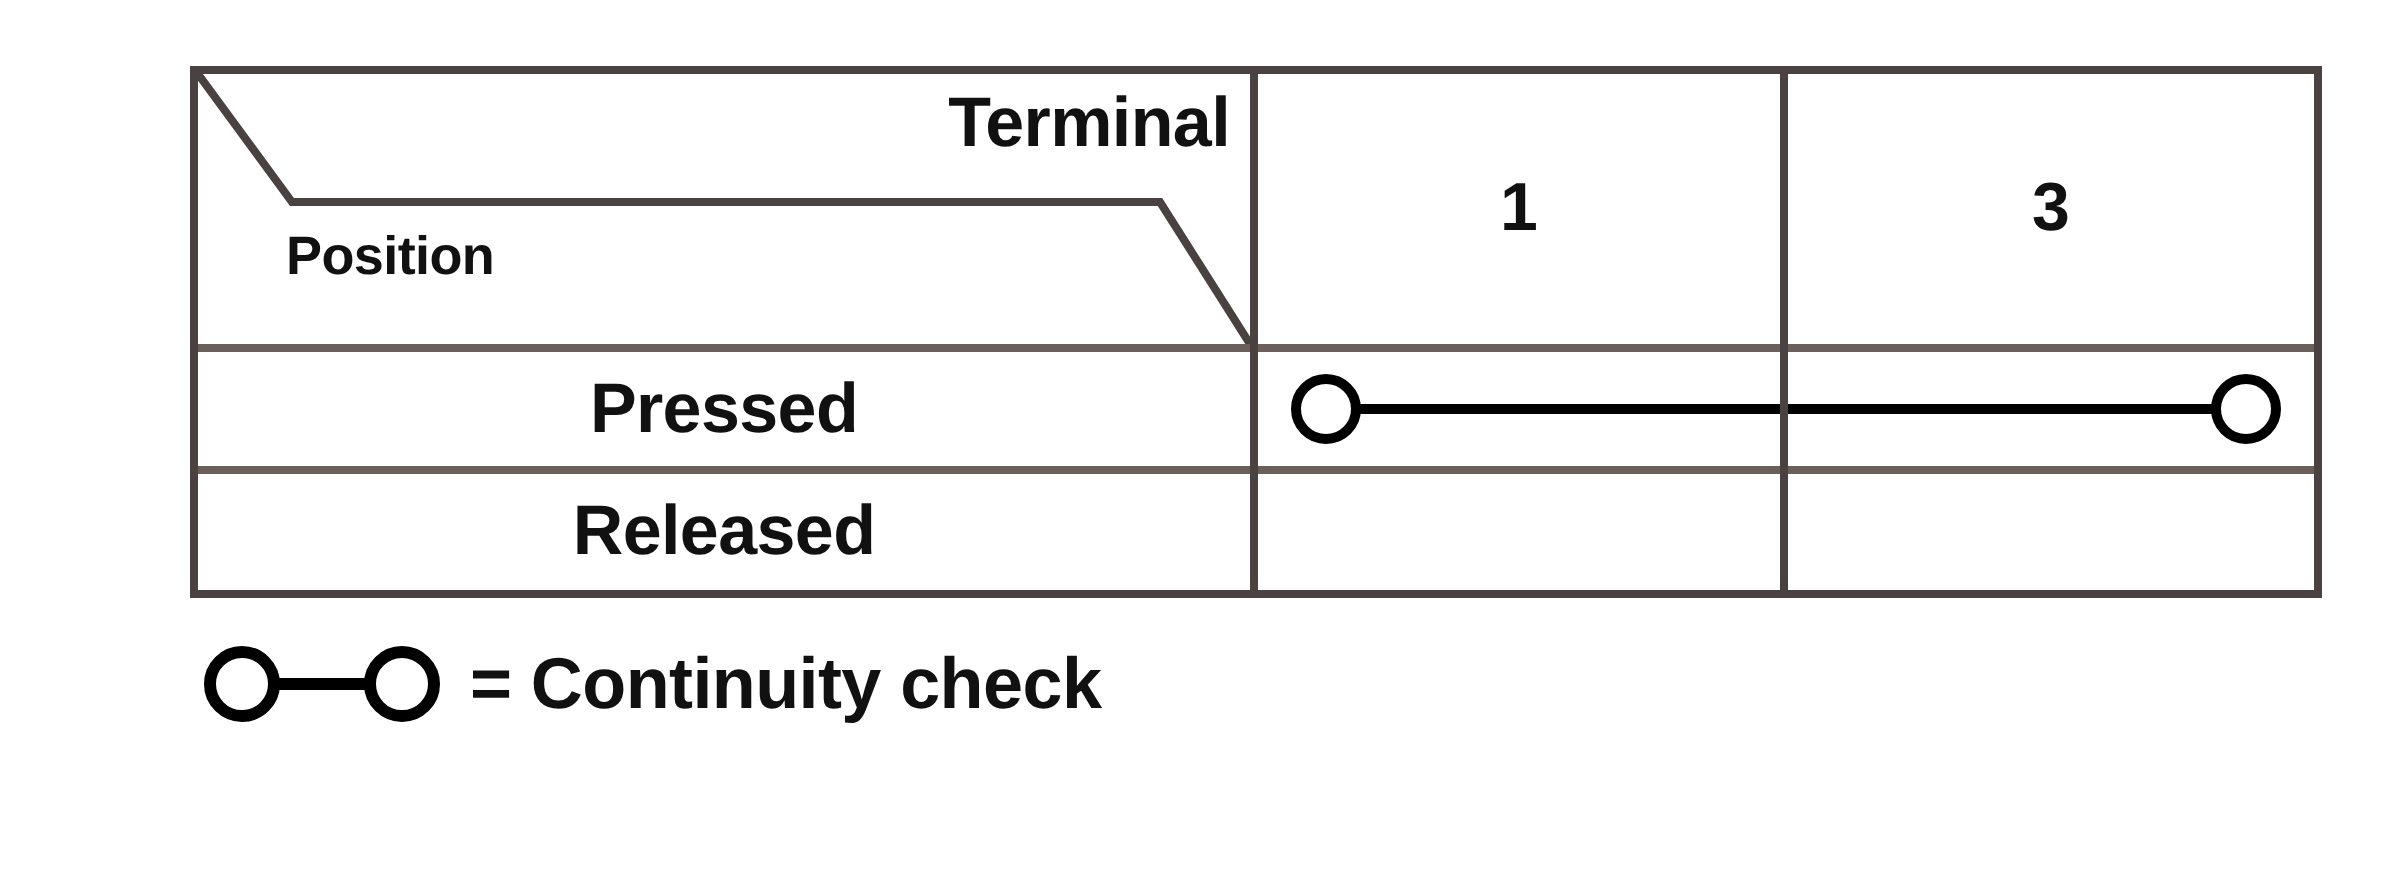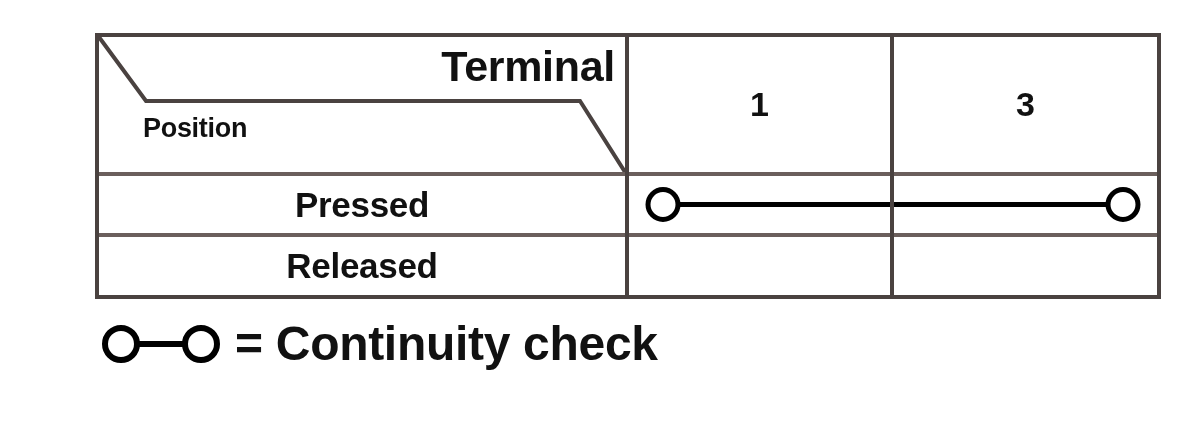--- a/index.html
+++ b/index.html
@@ -59,21 +59,21 @@
   .header-cell svg {
     position: absolute;
     left: 0;
     top: 0;
     display: block;
   }
   .hdr-terminal {
     position: absolute;
     right: 10px;
     top: 5px;
-    font-size: 43px;
+    font-size: 35px;
     font-weight: bold;
     color: #111111;
     letter-spacing: -0.3px;
     white-space: nowrap;
   }
   .hdr-position {
     position: absolute;
     left: 44px;
     top: 76px;
     font-size: 27px;
@@ -128,21 +128,21 @@
   #legend {
     position: absolute;
     left: 97px;
     top: 316px;
     display: flex;
     align-items: center;
   }
   #legend .legend-symbol { display: block; }
   #legend .legend-text {
     margin-left: 10px;
-    font-size: 48px;
+    font-size: 36px;
     font-weight: bold;
     color: #111111;
     letter-spacing: -0.3px;
     white-space: nowrap;
   }
 </style>
 </head>
 <body>
 
 <div id="continuity-table">

